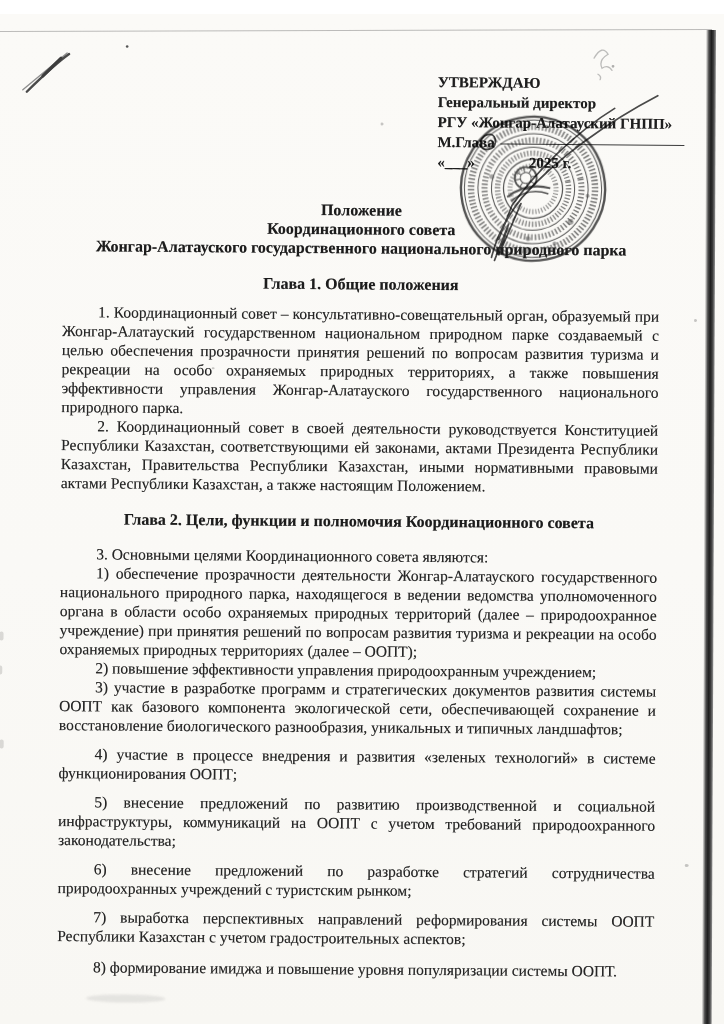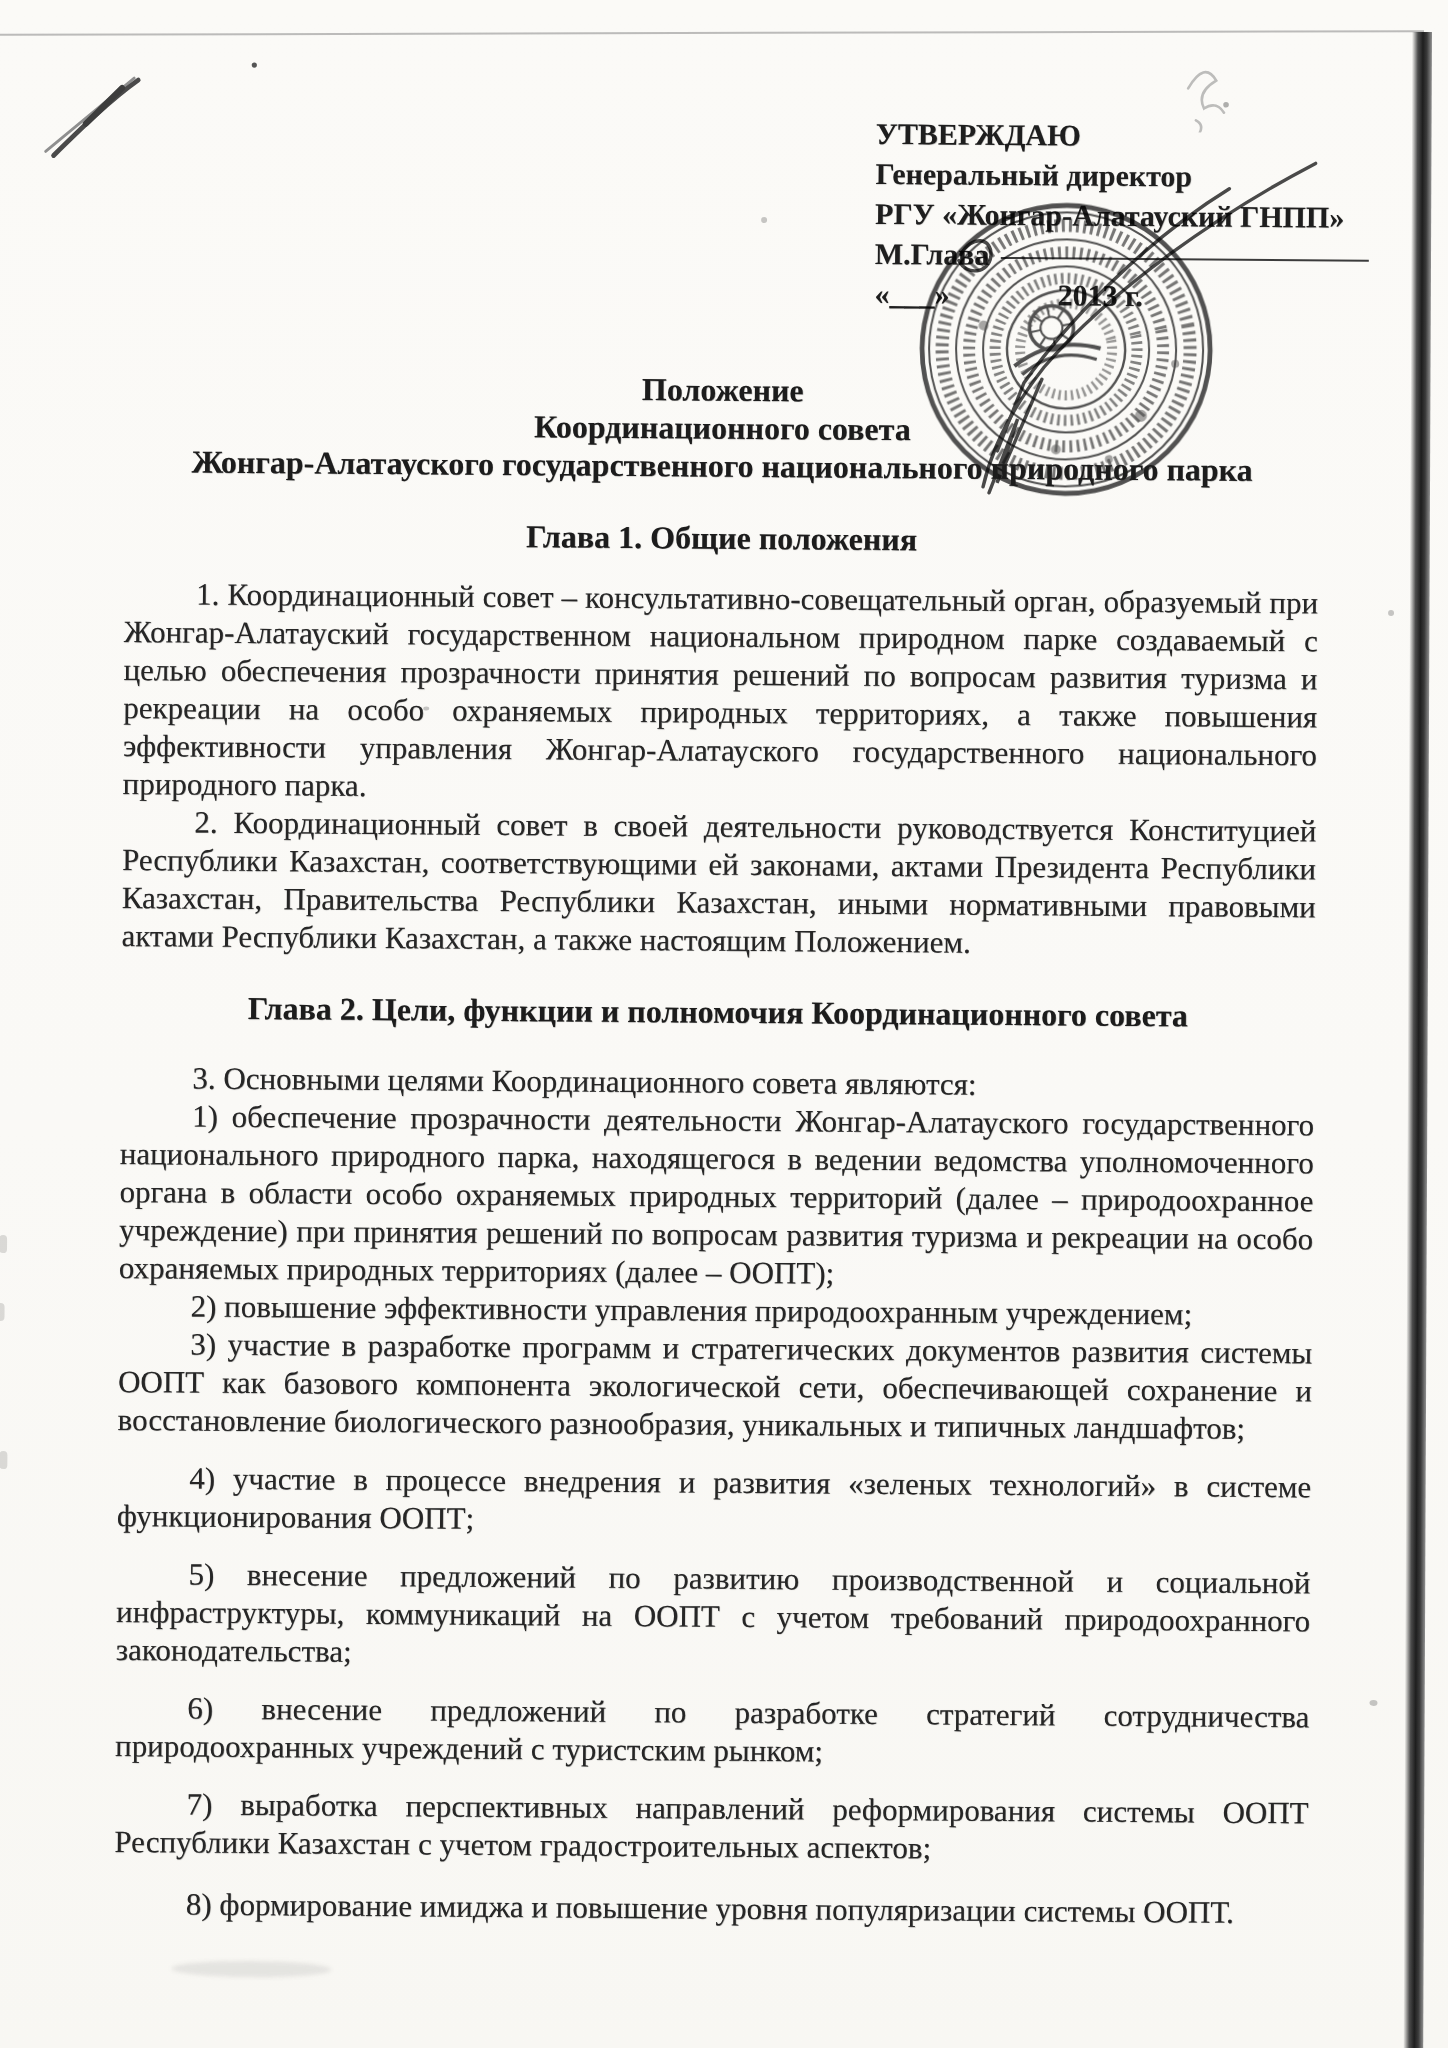--- a/index.html
+++ b/index.html
@@ -5,20 +5,21 @@
   html,body{margin:0;padding:0;}
   body{
     width:724px;height:1024px;position:relative;overflow:hidden;
     background:#ffffff;
     font-family:"Liberation Serif","DejaVu Serif",serif;
     color:#262626;
   }
   .paper{
     position:absolute;inset:0;
     background:linear-gradient(180deg,#fbfaf7 0%,#faf9f6 55%,#f8f7f3 100%);
+    margin-top:14px;
   }
   
   .sheet{
     position:absolute;inset:0;
     transform:rotate(0.45deg);
     transform-origin:60px 180px;
   }
   
   .topline{
     position:absolute;left:0;top:16px;width:712px;height:1px;
@@ -98,21 +99,21 @@
     <svg class="pencil" viewBox="0 0 50 50" aria-hidden="true">
       <path d="M 8 28 q 8 -14 14 -4 q -10 6 -6 14 q 6 -4 10 2 m -14 4 q 4 2 2 6" stroke="#8a8a8a" stroke-width="1.3" fill="none" stroke-linecap="round"></path>
       <circle cx="27" cy="36" r="1.4" fill="#6f6f6f"></circle>
     </svg>
 
     <div class="approval">
       <div>УТВЕРЖДАЮ</div>
       <div>Генеральный директор</div>
       <div>РГУ «Жонгар-Алатауский ГНПП»</div>
       <div class="name-row"><span>М.Глава</span><span class="sig-rule"></span></div>
-      <div class="date-row"><span>«___»</span><span class="date-gap"></span><span>2013 г.</span></div>
+      <div class="date-row"><span>«___»</span><span class="date-gap"></span><span>2025 г.</span></div>
     </div>
 
     <svg class="seal" viewBox="-75 -75 150 150" aria-hidden="true">
       <g transform="rotate(-12)" stroke="#2d2d2d" fill="none" opacity="0.82">
         <circle r="72" stroke-width="2.4"></circle>
         <circle r="68.5" stroke-width="1"></circle>
         <circle r="62" stroke-width="6.5" stroke-dasharray="1.5 2.1" opacity=".78"></circle>
         <circle r="55" stroke-width="1"></circle>
         <circle r="48.5" stroke-width="6" stroke-dasharray="1.4 2.2" opacity=".78"></circle>
         <circle r="41.5" stroke-width="1"></circle>

